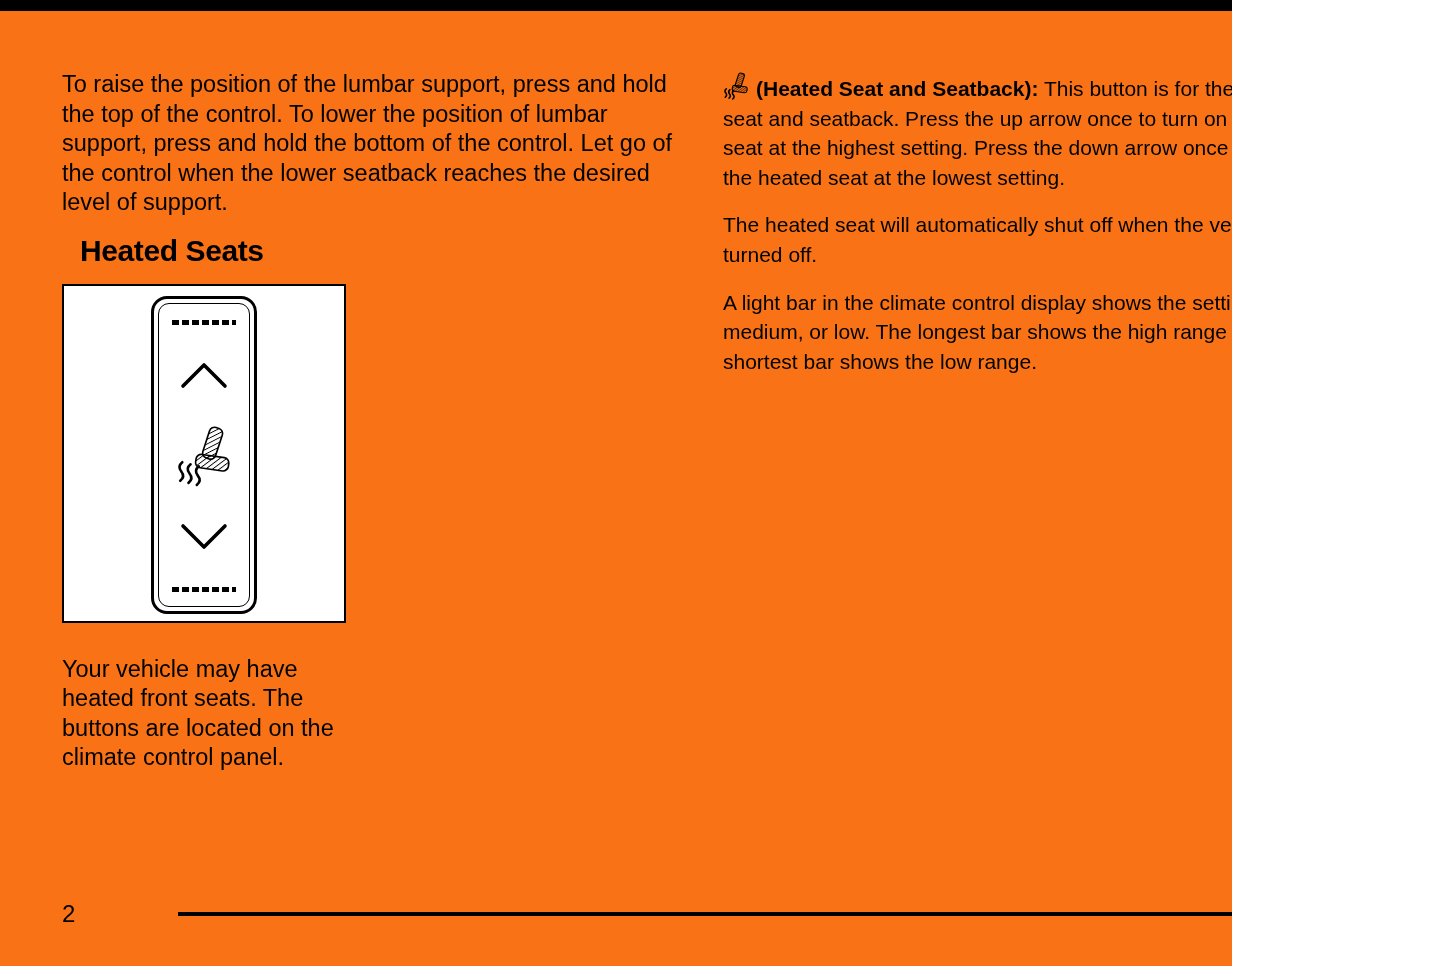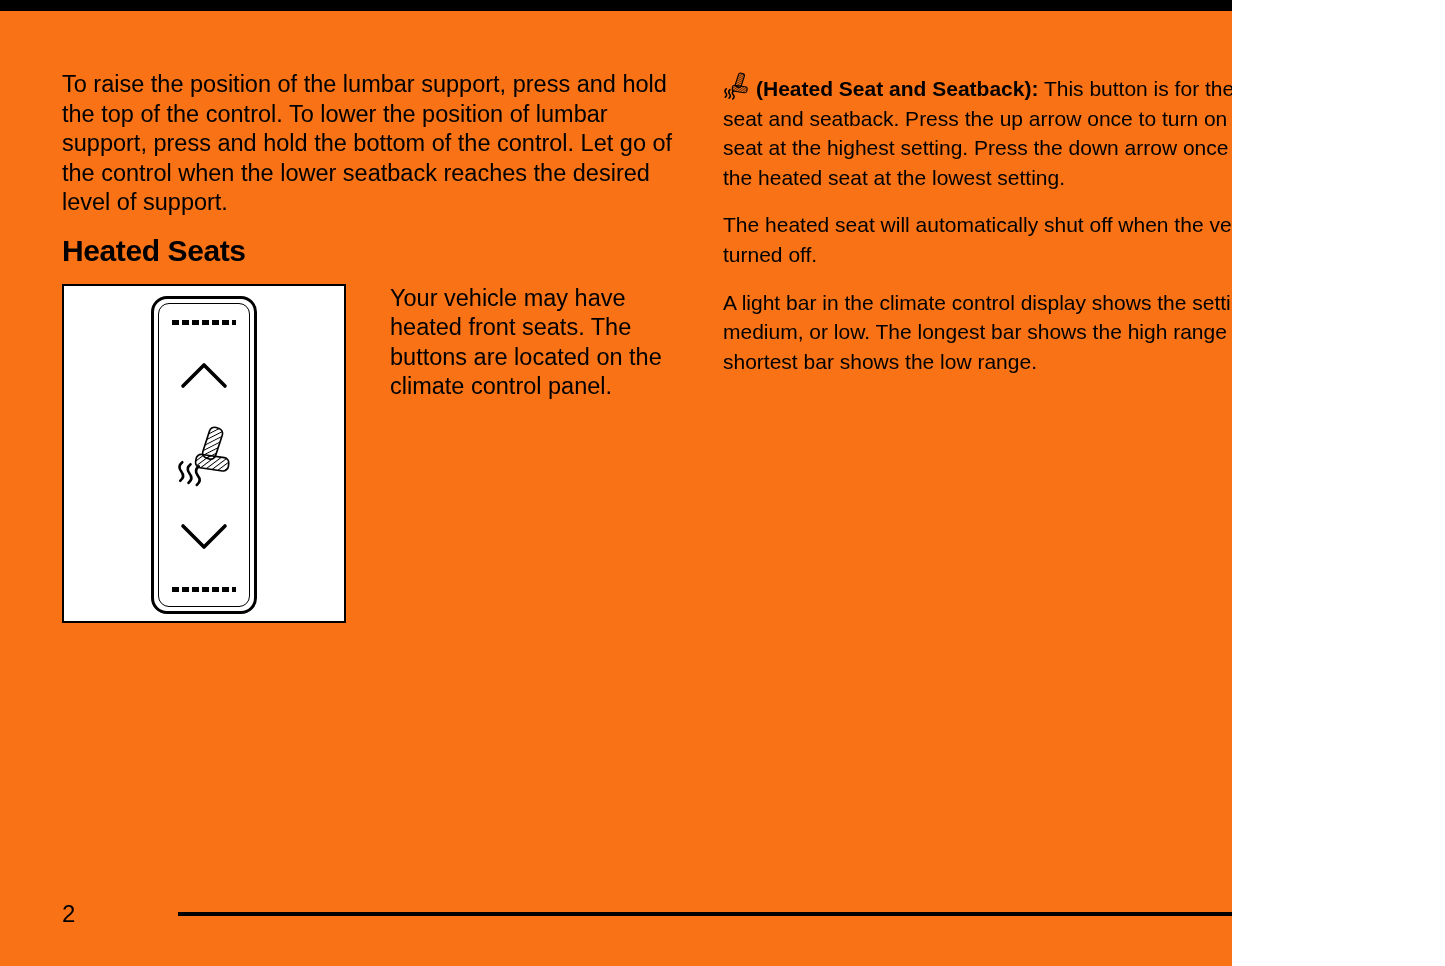--- a/index.html
+++ b/index.html
@@ -27,24 +27,24 @@
   .col-right {
     position: absolute; left: 723px; top: 72px; width: 616px;
     font-size: 21px; line-height: 29.6px;
   }
   .para { margin-bottom: 18px; }
   .italic { font-style: italic; }
   .bold { font-weight: bold; }
   .heading {
     font-size: 30px; font-weight: bold;
     letter-spacing: -0.4px;
-    margin: 6px 0 18px 0;
+    margin: 6px 0 18px 18px;
   }
   .figure-row {
-    display: flex; align-items: flex-start; gap: 44px;
+    display: flex; align-items: flex-start; gap: 32px; flex-direction: column;
   }
   .figure-box {
     flex: 0 0 auto;
     width: 284px; height: 339px;
     border: 2px solid #000000;
     position: relative;
     background: #ffffff;
   }
   .panel-outer {
     position: absolute; left: 50%; top: 10px;

